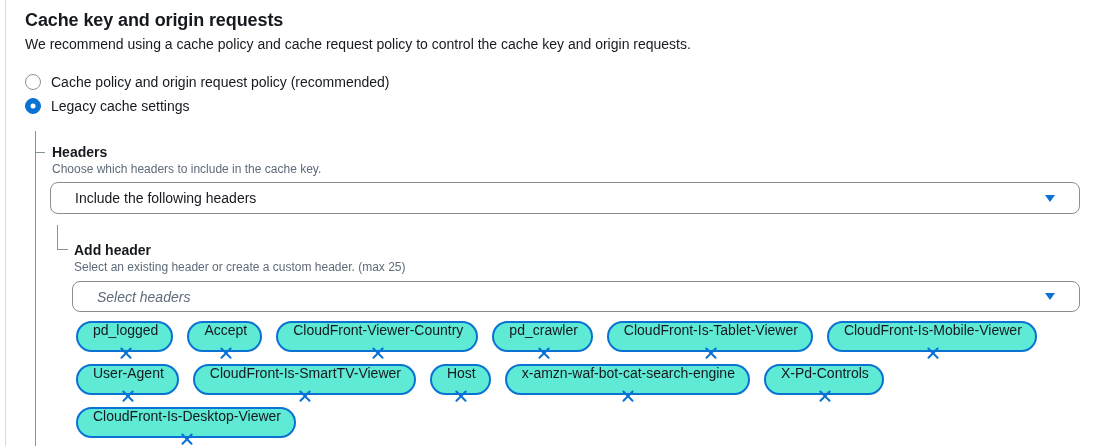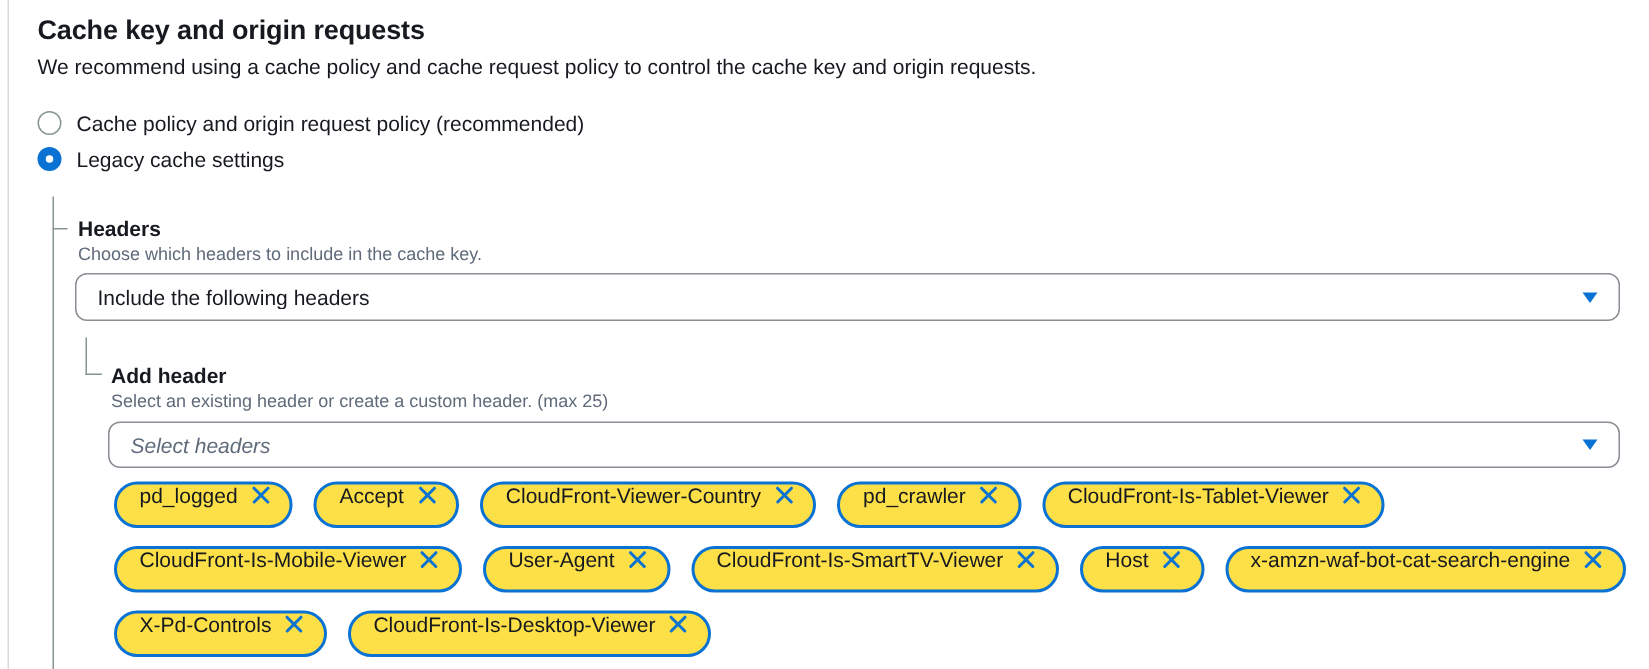--- a/index.html
+++ b/index.html
@@ -148,21 +148,21 @@
   }
 
   .select-box {
     position: absolute;
     box-sizing: border-box;
     border: 1px solid #8c8c94;
     border-radius: 8px;
     background: #ffffff;
     display: flex;
     align-items: center;
-    padding: 0 14px;
+    padding: 0 24px;
   }
   .select-box .value {
     font-size: 14px;
     color: #16191f;
     flex: 1 1 auto;
     white-space: nowrap;
     overflow: hidden;
   }
   .select-box .value.placeholder {
     font-style: italic;
@@ -215,27 +215,28 @@
     width: 1010px;
     display: flex;
     flex-wrap: wrap;
     gap: 12px 14px;
     align-content: flex-start;
   }
   .chip {
     box-sizing: border-box;
     height: 31px;
     display: inline-flex;
-    align-items: flex-start;
+    align-items: center;
     gap: 9px;
     padding: 0 13px 0 15px;
     border: 2px solid #0972d3;
     border-radius: 16px;
-    background: #fde047;
+    background: #5eead4;
     white-space: nowrap;
+    flex-direction: column;
   }
   .chip-label {
     font-size: 14px;
     color: #16191f;
     line-height: 1;
   }
   .chip-x {
     flex: 0 0 auto;
     width: 13px;
     height: 13px;

